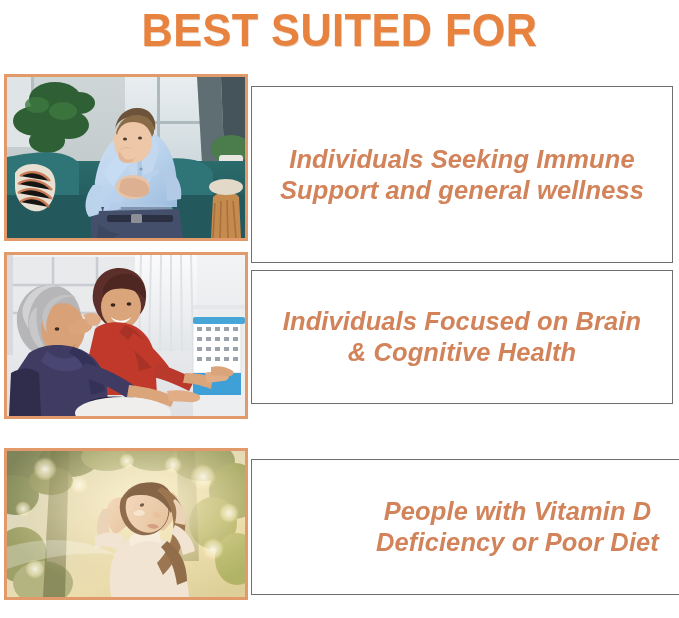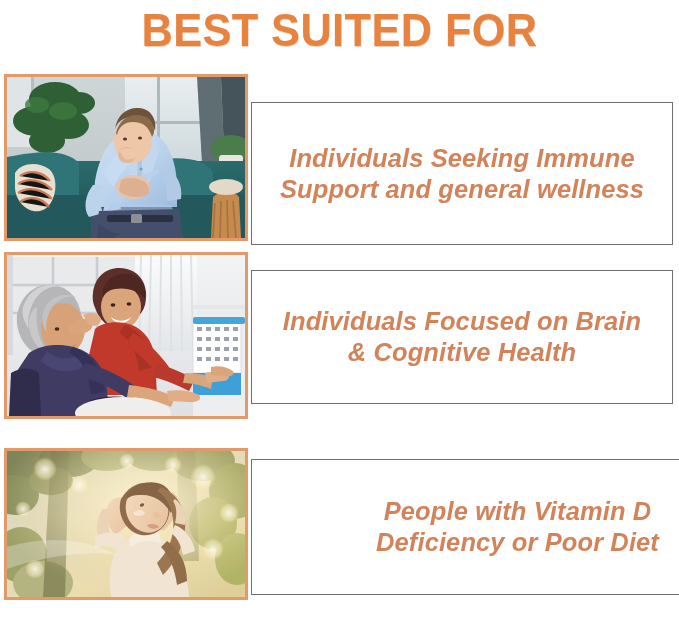--- a/index.html
+++ b/index.html
@@ -75,21 +75,21 @@
     position: absolute;
     box-sizing: border-box;
     border: 1.5px solid #6e6e6e;
     background: #ffffff;
     display: flex;
     align-items: center;
     justify-content: center;
     text-align: center;
     padding: 6px 14px;
   }
-  .row-1 .text-box { left: 251px; top: 28px; width: 422px; height: 143px; }
+  .row-1 .text-box { left: 251px; top: 12px; width: 422px; height: 177px; }
   .row-2 .text-box { left: 251px; top: 18px; width: 422px; height: 134px; }
   .row-3 .text-box { left: 251px; top: 11px; width: 507px; height: 136px; padding-left: 40px; }
 
   .text-box-label {
     font-family: "Liberation Sans", sans-serif;
     font-style: italic;
     font-weight: bold;
     font-size: 25.5px;
     line-height: 31px;
     color: #d2835a;

